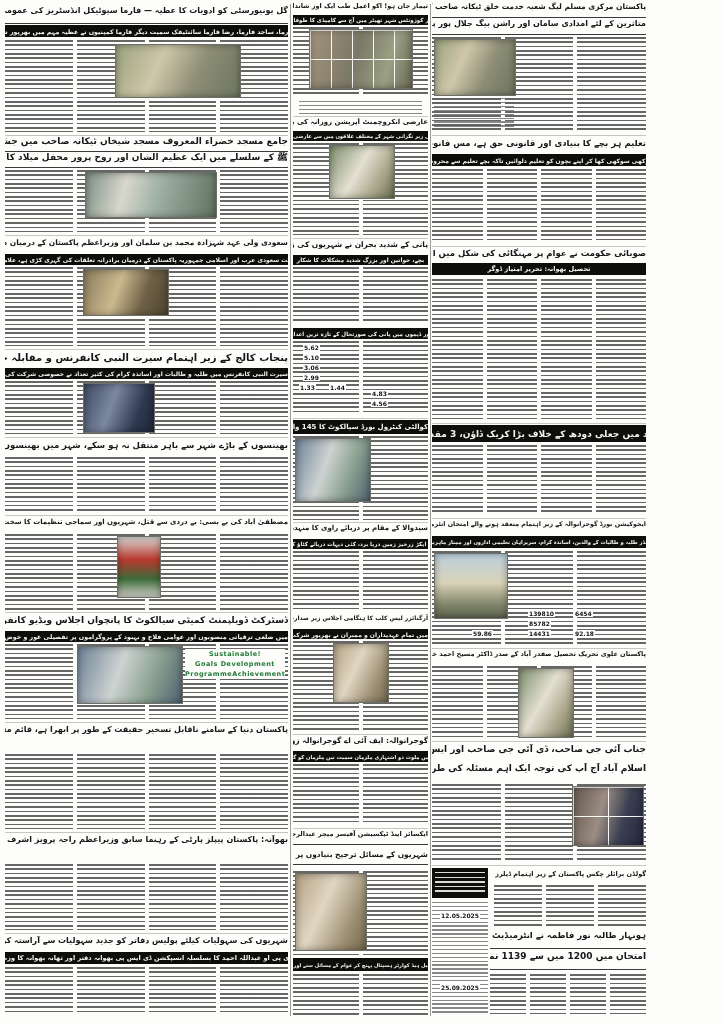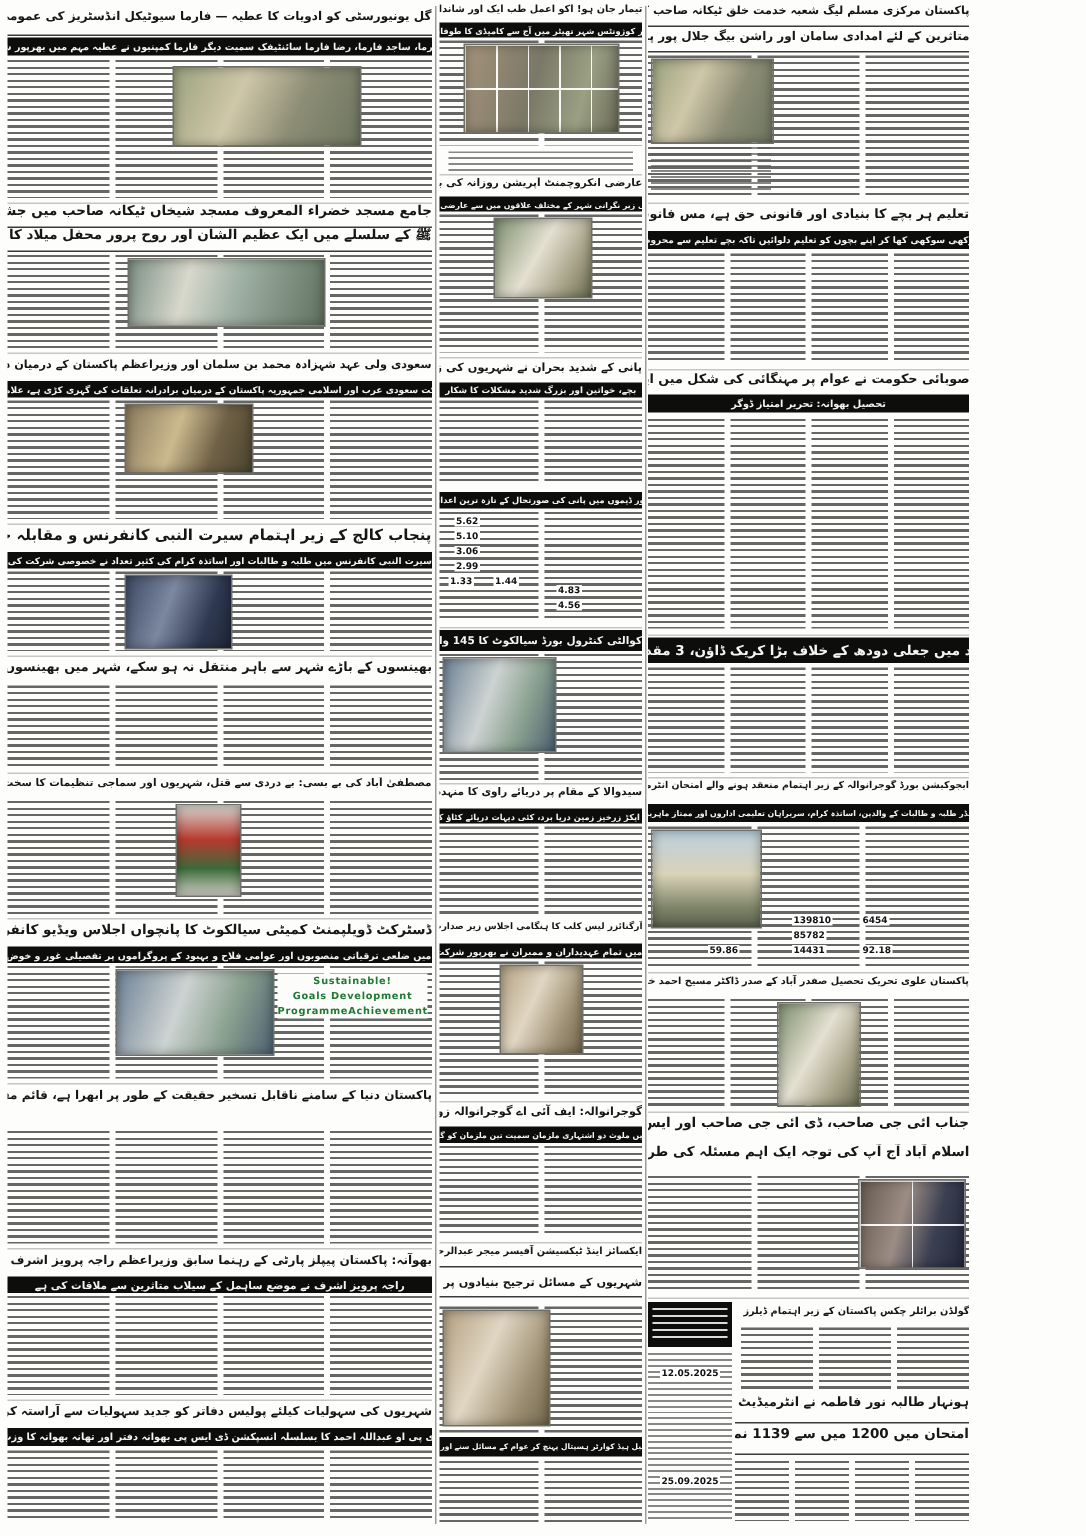--- a/index.html
+++ b/index.html
@@ -146,21 +146,20 @@
     <div class="bd" style="left:0;top:29px;width:283px;height:75px;">
       <i class="tc"></i>
         <i class="tc"></i>
         <i class="tc"></i>
         <i class="tc"></i>
     </div>
   </div>
 
   <div class="art sep" style="left:5px;top:835px;width:283px;height:98px;">
     <div class="hl" style="top:0;height:14px;font-size:8px;">بھوآنہ: پاکستان پیپلز پارٹی کے رہنما سابق وزیراعظم راجہ پرویز اشرف موضع ساہمل پہنچ گئے ہیں</div>
-    <div class="bar" style="top:16px;height:11px;font-size:7px;">راجہ پرویز اشرف نے موضع ساہمل کے سیلاب متاثرین سے ملاقات کی ہے</div>
     <div class="bd" style="left:0;top:29px;width:283px;height:66px;">
       <i class="tc"></i>
         <i class="tc"></i>
         <i class="tc"></i>
         <i class="tc"></i>
     </div>
   </div>
 
   <div class="art" style="left:5px;top:936px;width:283px;height:80px;">
     <div class="hl" style="top:0;height:14px;font-size:8px;">شہریوں کی سہولیات کیلئے پولیس دفاتر کو جدید سہولیات سے آراستہ کرنے کیلئے عملی اقدامات جاری</div>

